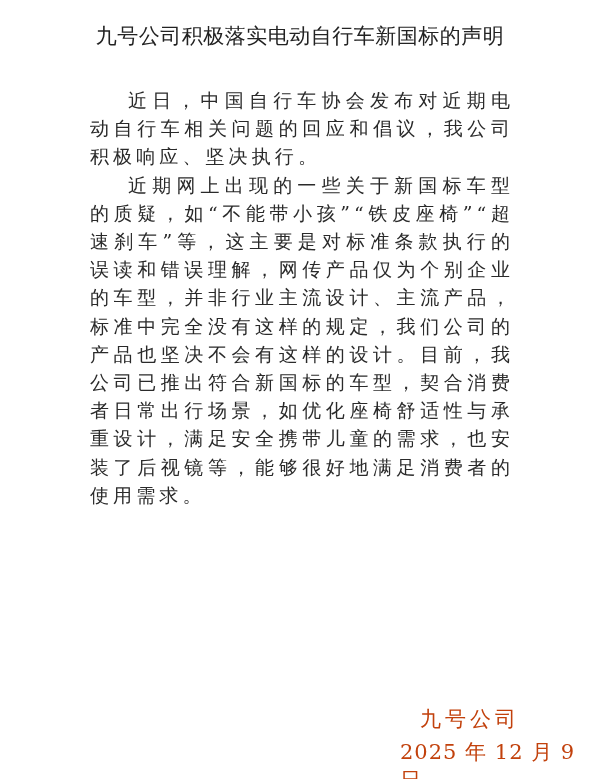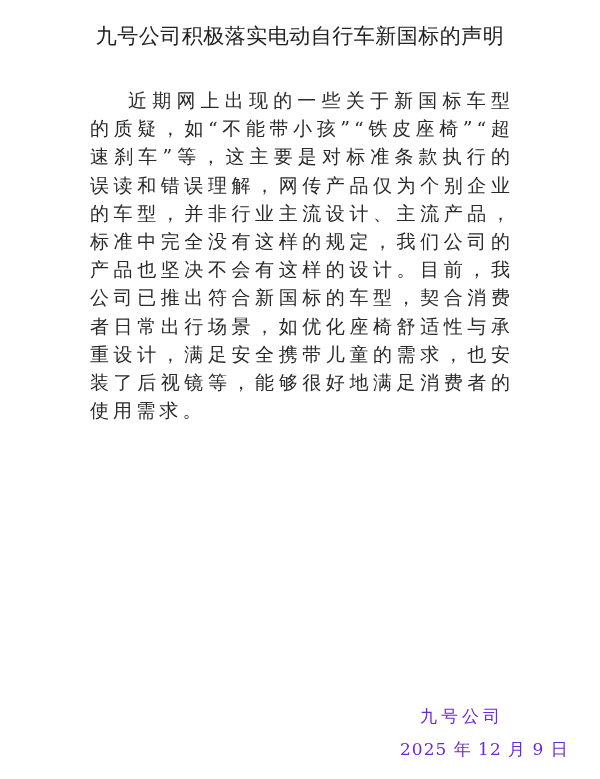--- a/index.html
+++ b/index.html
@@ -3,28 +3,29 @@
   <meta charset="utf-8">
   <style>
     html, body { margin: 0; padding: 0; background: #ffffff; }
     body { width: 600px; height: 779px; position: relative; overflow: hidden;
       font-family: "DejaVu Serif", "Liberation Serif", serif; color: #2a2a2a; }
     .title { position: absolute; top: 22px; left: 0; width: 600px; text-align: center;
       font-size: 21px; letter-spacing: 0.5px; color: #222; }
     .body { position: absolute; top: 86px; left: 90px; width: 424px; }
     .para { margin: 0; font-size: 19px; line-height: 28.2px; text-indent: 2em;
       letter-spacing: 4.1px; text-align: justify; word-break: break-all; }
-    .sign { position: absolute; left: 0; width: 600px; font-size: 17px; color: #6d28d9; }
+    .sign { position: absolute; left: 0; width: 600px; font-size: 21px; color: #c2410c; }
     .sign-company { top: 705px; left: 420px; width: auto; letter-spacing: 4px; }
     .sign-date { top: 738px; left: 400px; width: auto; letter-spacing: 1px; }
   </style>
 </head>
 <body>
 
 <div class="title">九号公司积极落实电动自行车新国标的声明</div>
 
 <div class="body">
+  <p class="para">近日，中国自行车协会发布对近期电动自行车相关问题的回应和倡议，我公司积极响应、坚决执行。</p>
   <p class="para">近期网上出现的一些关于新国标车型的质疑，如“不能带小孩”“铁皮座椅”“超速刹车”等，这主要是对标准条款执行的误读和错误理解，网传产品仅为个别企业的车型，并非行业主流设计、主流产品，标准中完全没有这样的规定，我们公司的产品也坚决不会有这样的设计。目前，我公司已推出符合新国标的车型，契合消费者日常出行场景，如优化座椅舒适性与承重设计，满足安全携带儿童的需求，也安装了后视镜等，能够很好地满足消费者的使用需求。</p>
 
 </div>
 
 <div class="sign sign-company">九号公司</div>
 <div class="sign sign-date">2025 年 12 月 9 日</div>
 
 </body></html>

